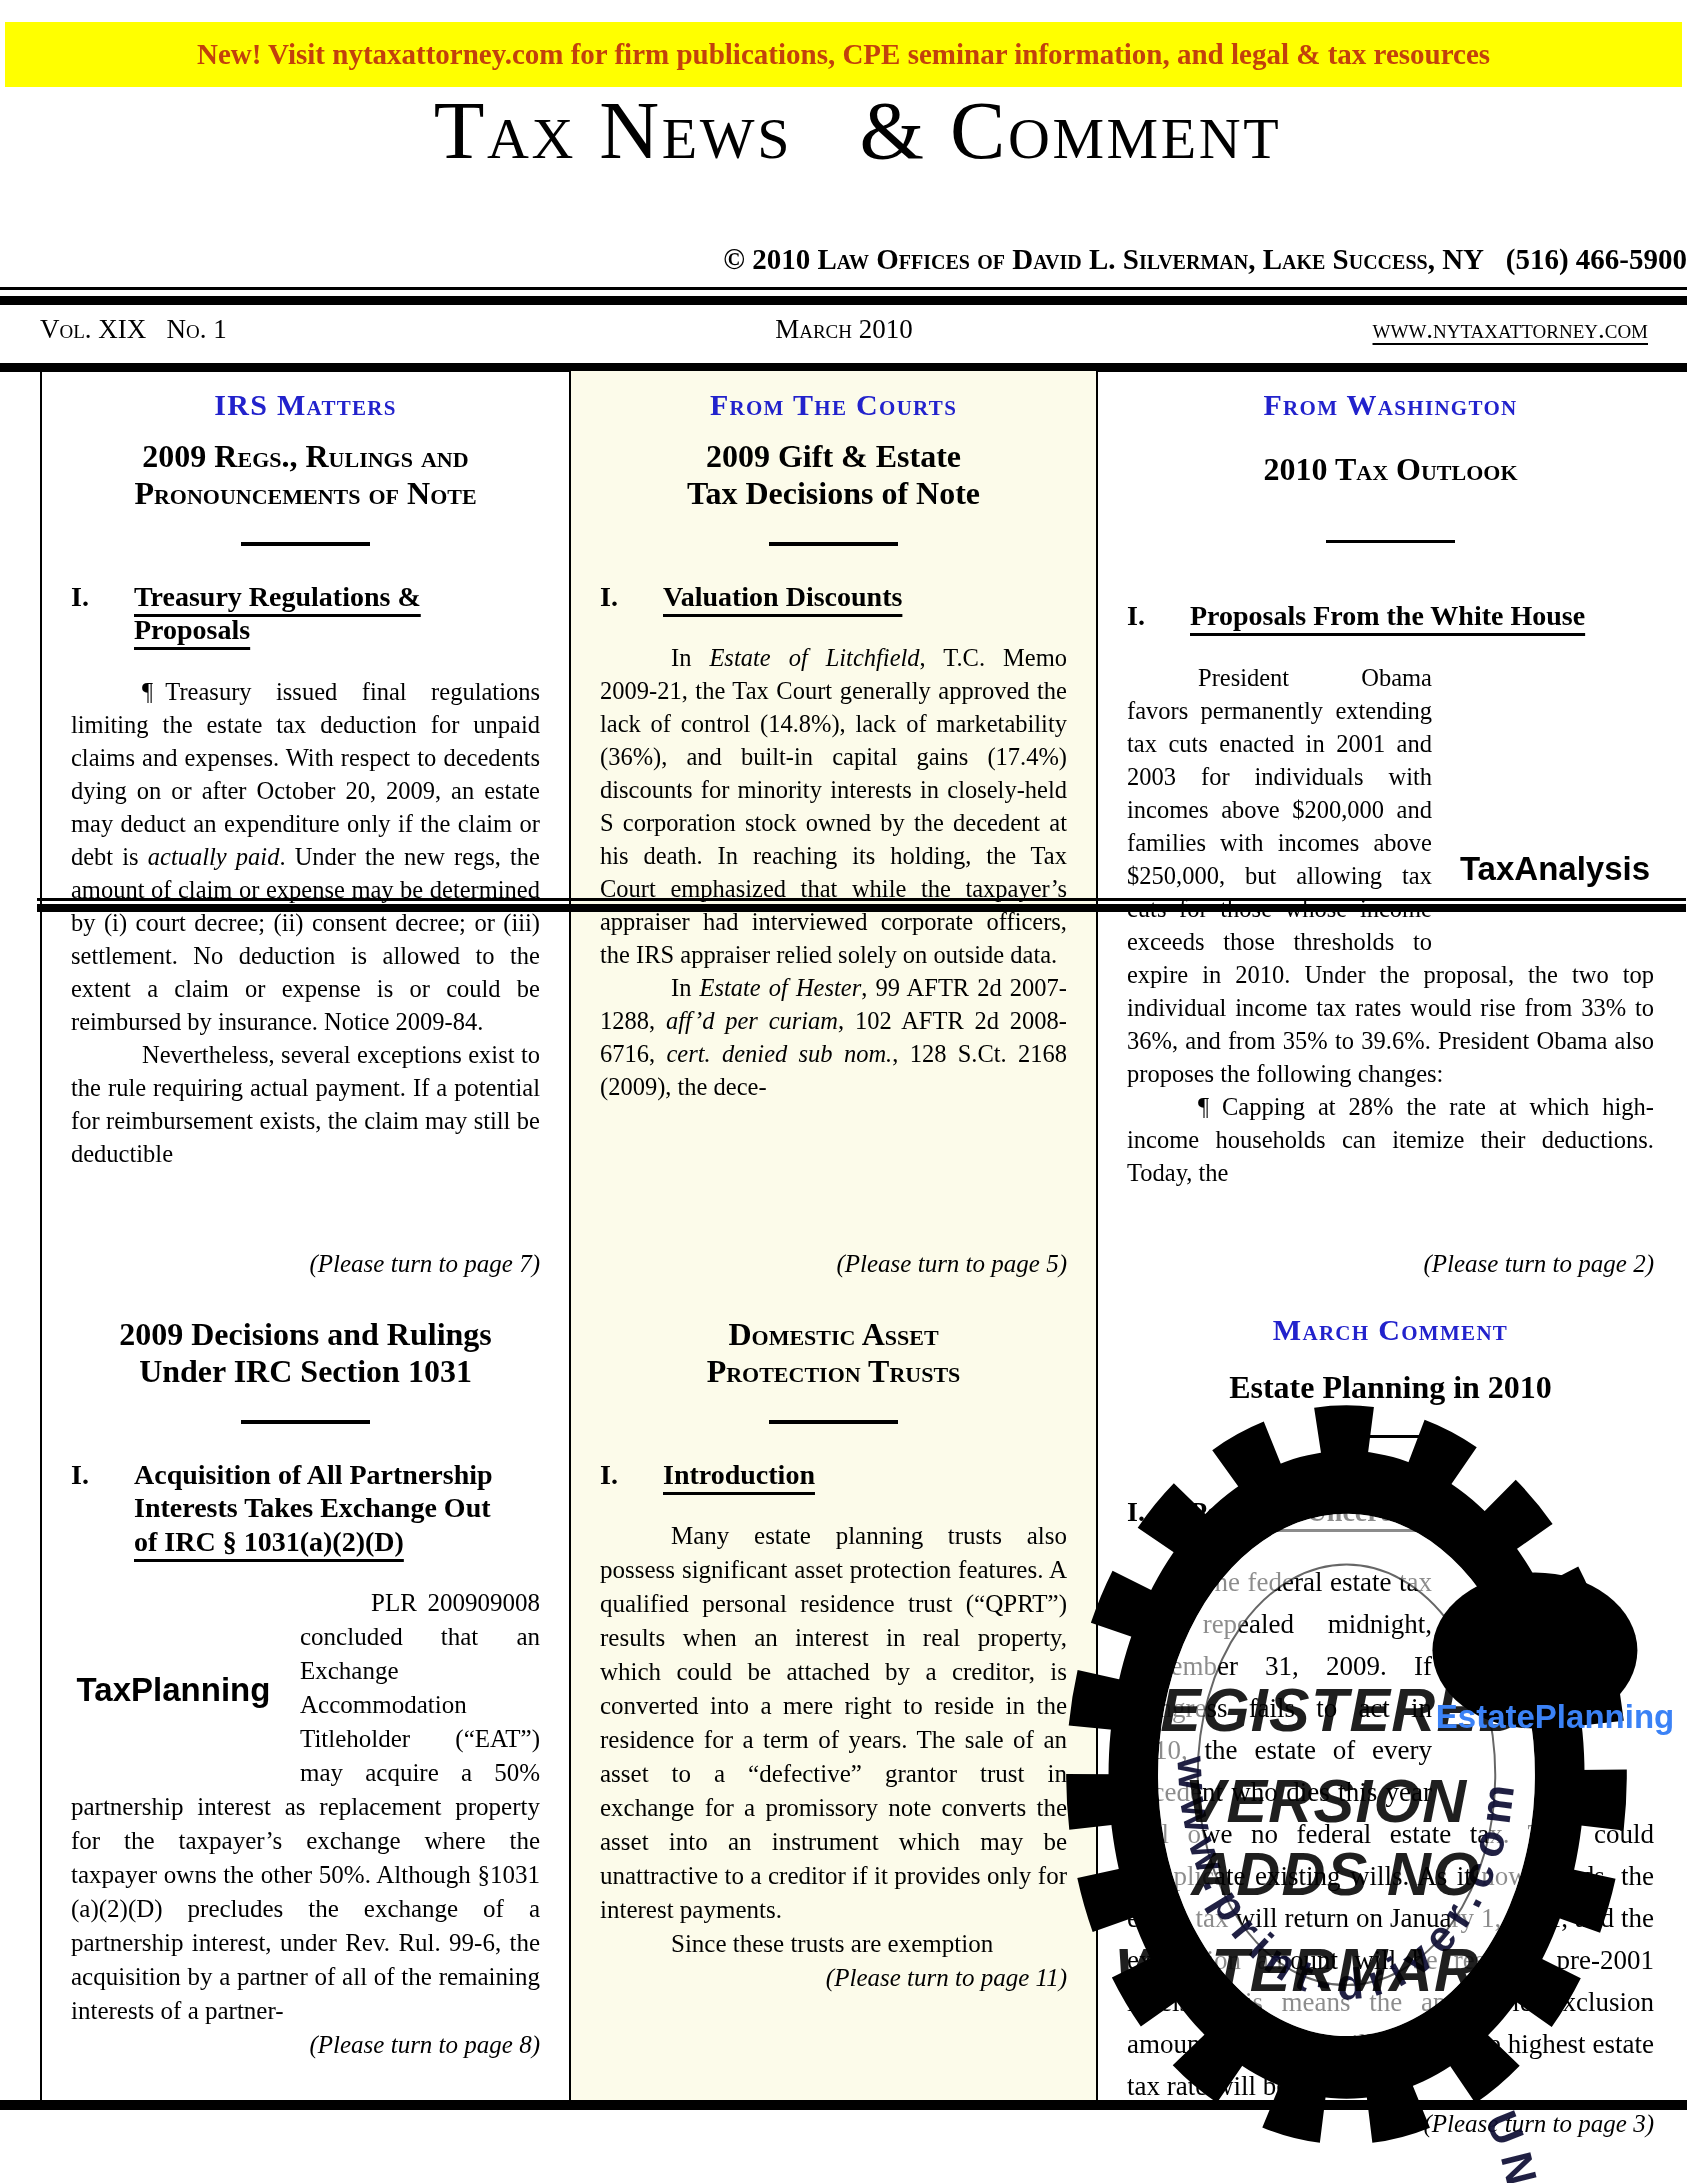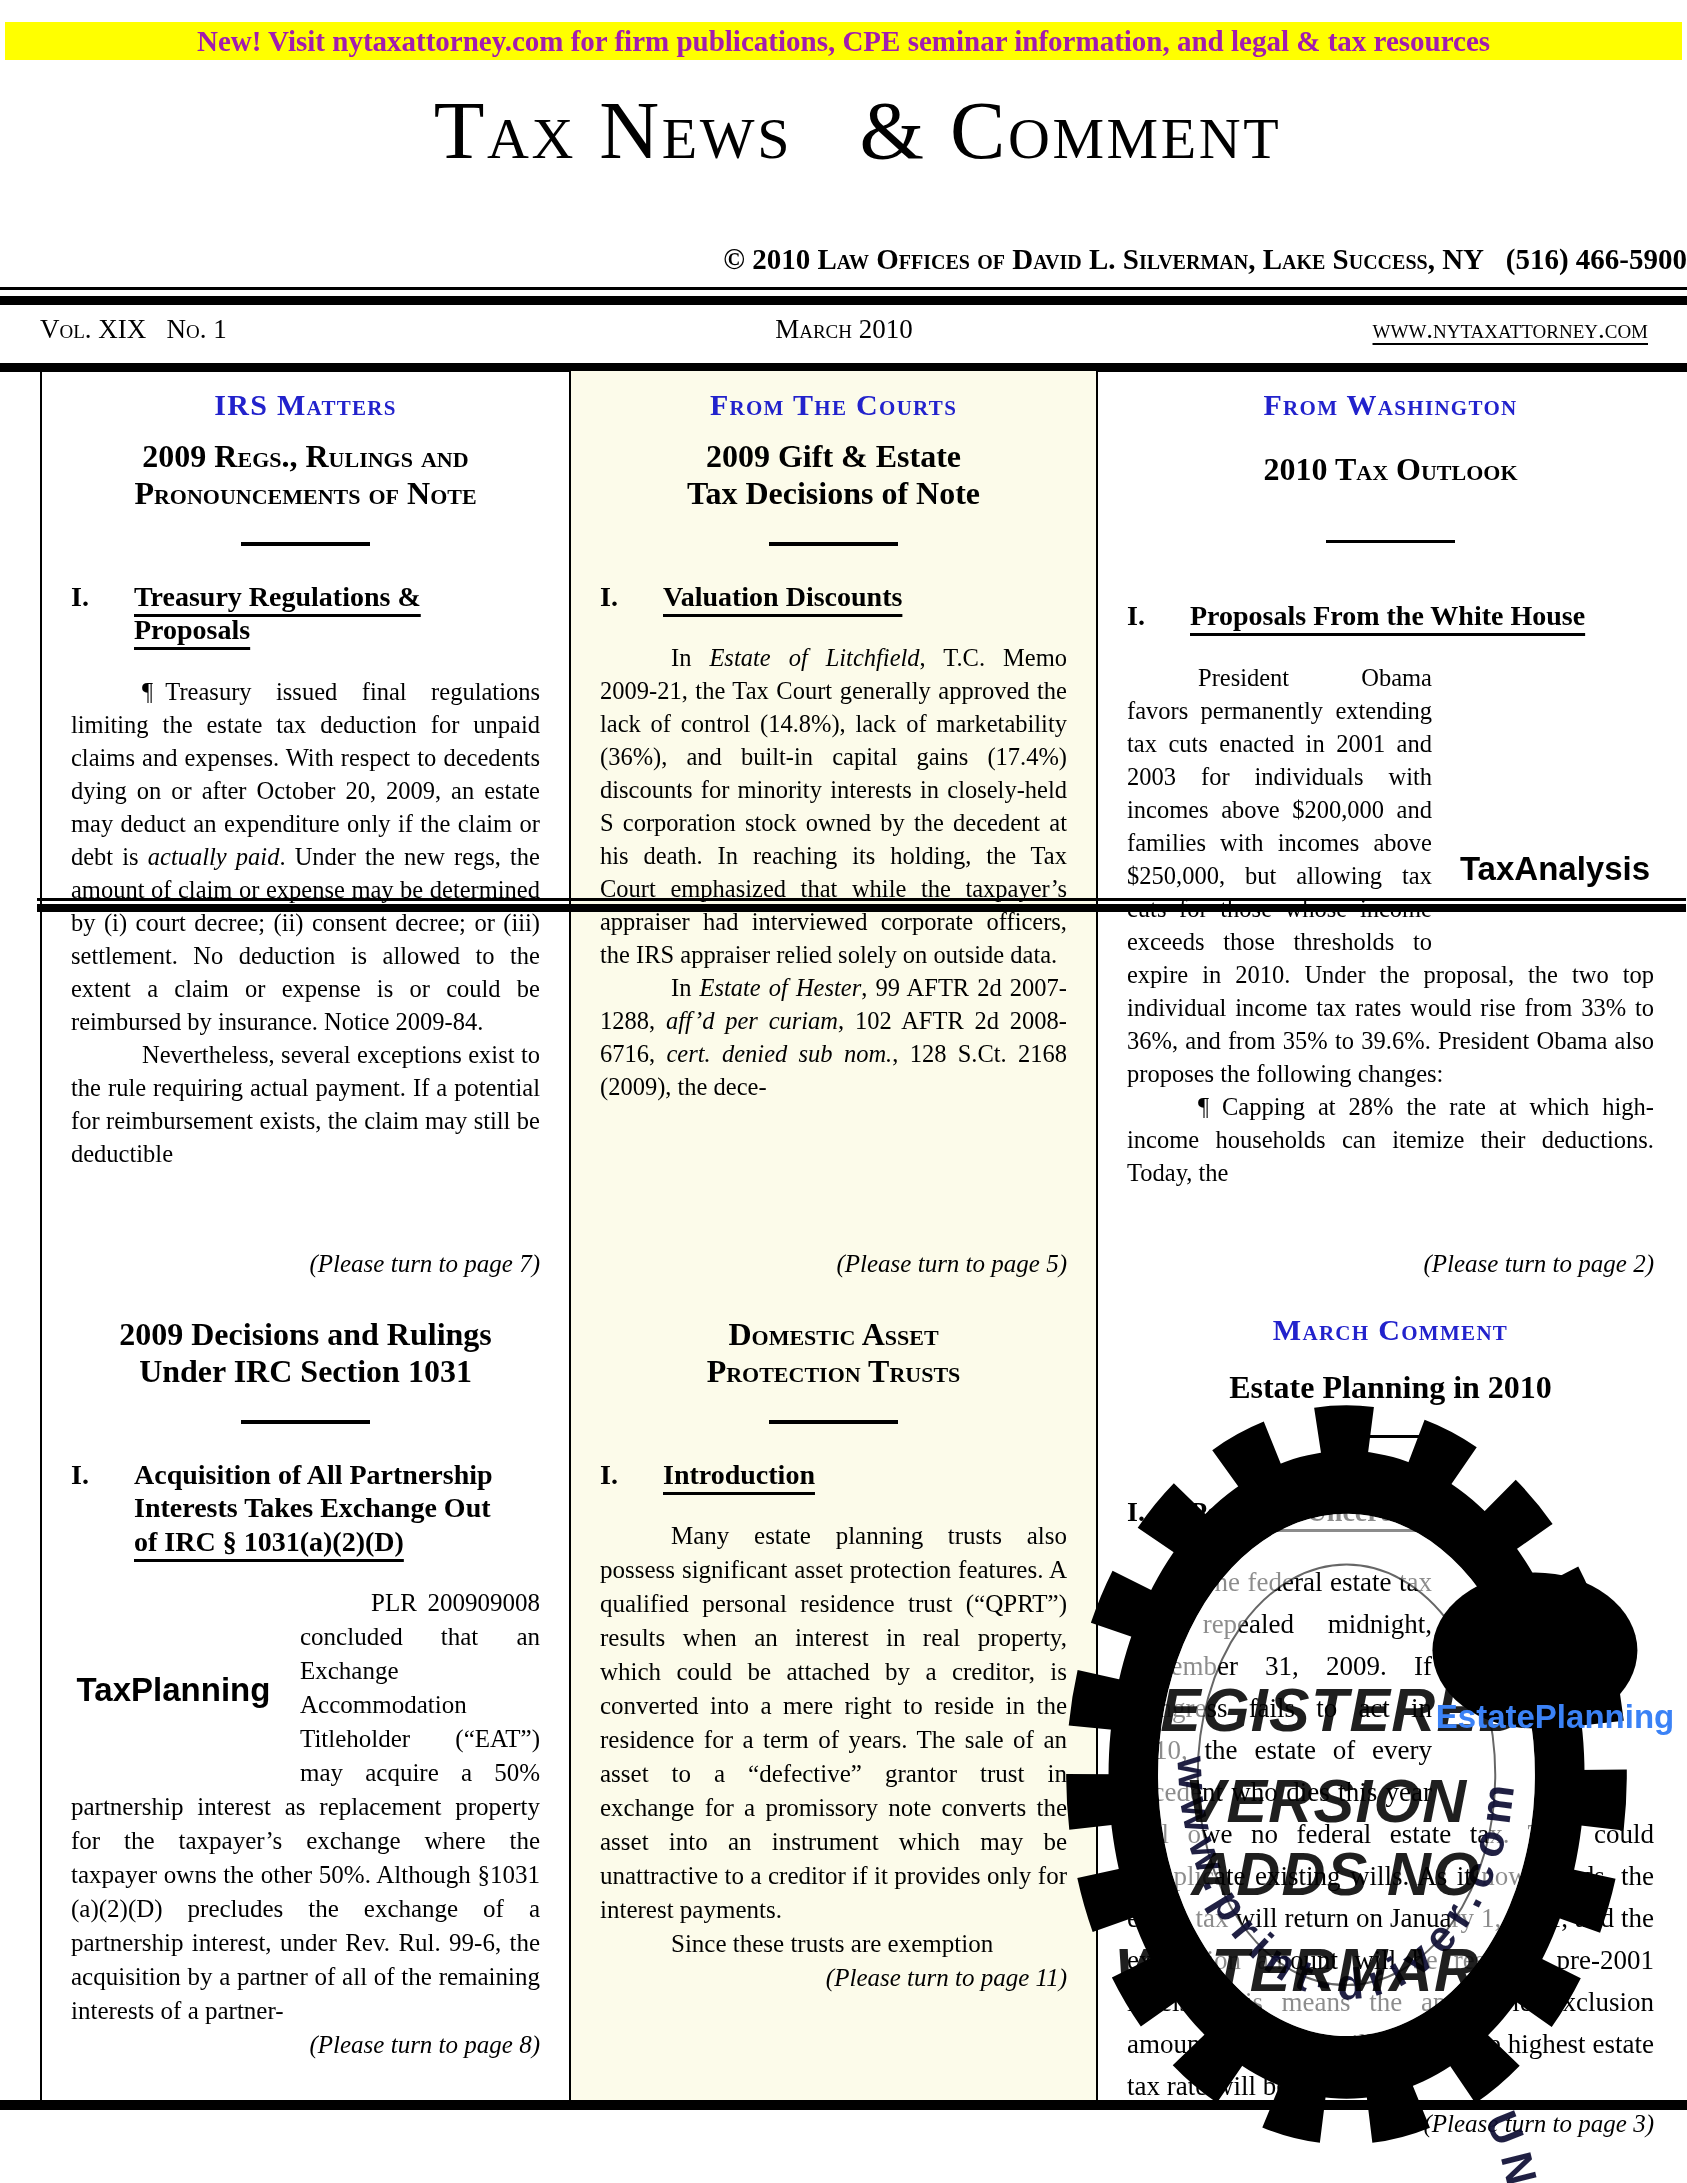--- a/index.html
+++ b/index.html
@@ -1,21 +1,21 @@
 <!DOCTYPE html>
 <html style="font-size:10.6px"><head>
 <meta charset="utf-8">
 <style>
   html,body{margin:0;padding:0;background:#ffffff;}
   body{width:1687px;height:2183px;position:relative;font-family:"Liberation Serif","DejaVu Serif",serif;color:#000;overflow:hidden;}
 
   
-  .banner{position:absolute;left:5.3px;right:5.3px;top:22px;height:38px;background:#FFFF00;
+  .banner{position:absolute;left:5.3px;right:5.3px;top:22px;height:65px;background:#FFFF00;
           display:flex;align-items:center;justify-content:center;
-          font-weight:bold;font-size:29px;color:#a21caf;}
+          font-weight:bold;font-size:29px;color:#c2410c;}
   .masthead{position:absolute;top:85px;left:0;width:100%;text-align:center;
             font-variant:small-caps;font-size:83px;letter-spacing:2.6px;line-height:1.1;padding-left:14px;}
   .copyright{position:absolute;top:243px;left:0;width:100%;text-align:right;
              font-variant:small-caps;font-weight:bold;font-size:29px;}
   .rule{position:absolute;left:0;width:1687px;background:#000;}
   .r1{top:287px;height:3.3px;}
   .r2{top:296px;height:8.6px;}
   .r3{top:363px;height:8.6px;}
   .issue-row{position:absolute;top:314px;left:40px;width:1608px;display:flex;align-items:center;
              font-variant:small-caps;font-size:27px;}

